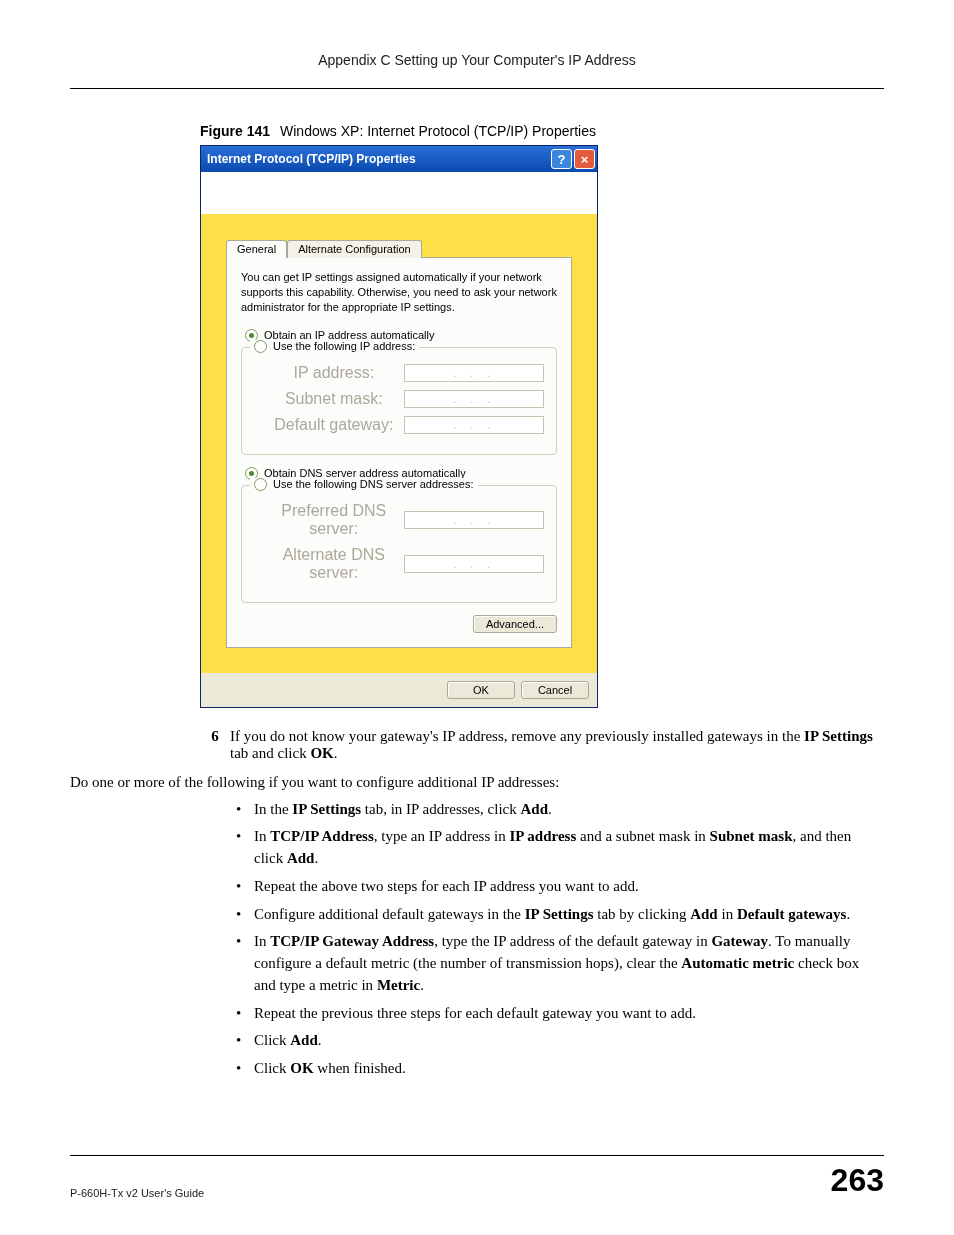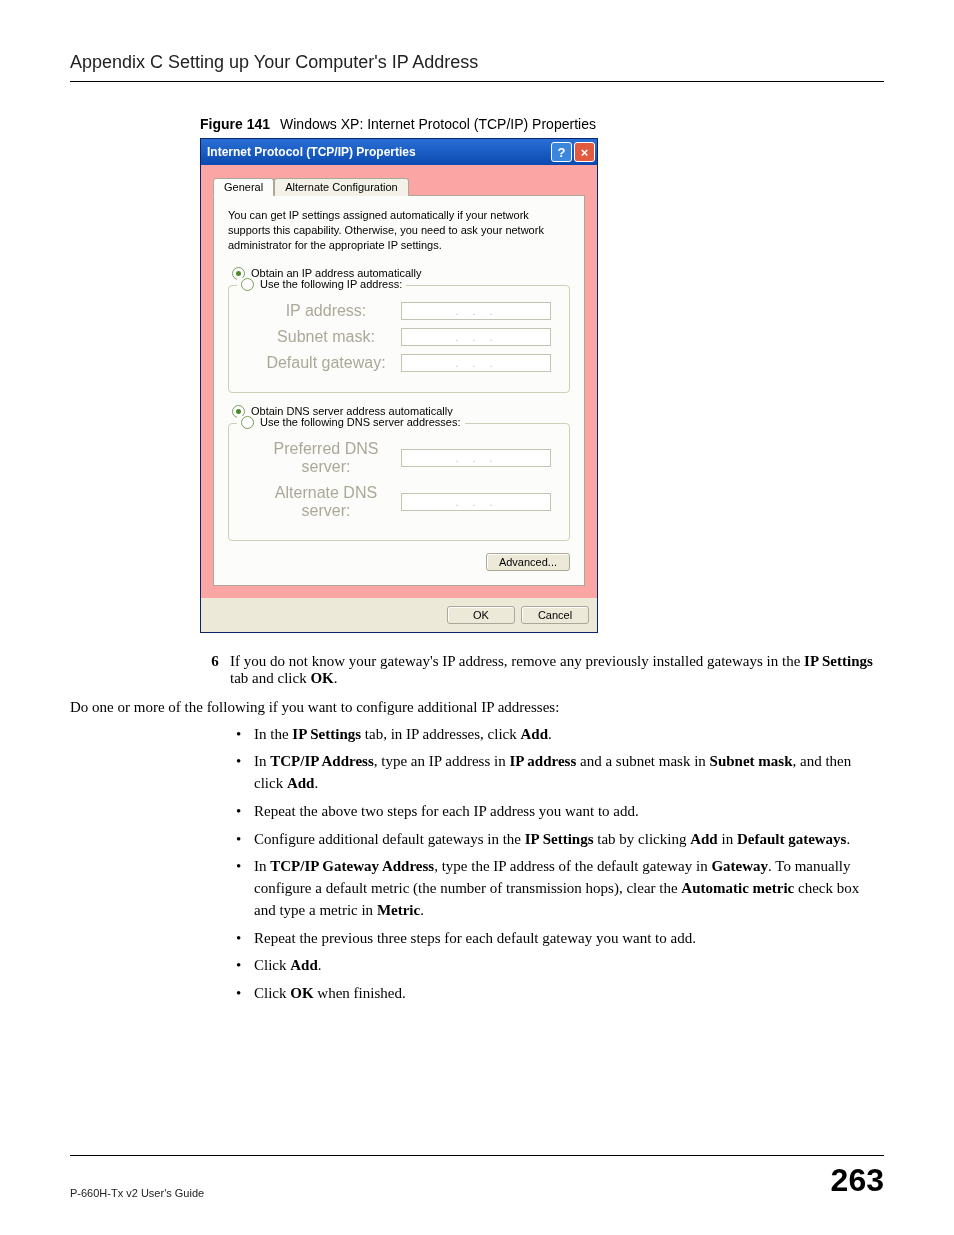--- a/index.html
+++ b/index.html
@@ -11,25 +11,25 @@
     background: #fff;
     width: 954px;
   }
   .page {
     padding: 52px 70px 40px 70px;
     box-sizing: border-box;
     min-height: 1235px;
     position: relative;
   }
   .header-right {
-    text-align: left;
+    text-align: center;
     font-family: Arial, Helvetica, sans-serif;
-    font-size: 18px;
+    font-size: 14px;
     color: #222;
-    margin-bottom: 8px;
+    margin-bottom: 20px;
   }
   .header-rule {
     border: none;
     border-top: 1.5px solid #000;
     margin: 0 0 34px 0;
   }
   .figure-caption {
     font-family: Arial, Helvetica, sans-serif;
     font-size: 14px;
     margin-left: 130px;
@@ -67,25 +67,26 @@
     display: flex;
     align-items: center;
     justify-content: center;
     font-family: Arial, sans-serif;
     font-size: 13px;
     font-weight: bold;
   }
   .help-btn { background: #3b87de; color: #fff; }
   .close-btn { background: #e35b3f; color: #fff; }
   .dialog-body {
-    background: #fca5a5;
-    padding: 12px;
+    background: #fde047;
+    padding: 25px;
     font-family: Tahoma, Arial, sans-serif;
     font-size: 11px;
     color: #000;
+    margin-top: 42px;
   }
   .tabs {
     display: flex;
     position: relative;
     top: 1px;
   }
   .tab {
     background: #ece9d8;
     border: 1px solid #aca899;
     border-bottom: none;

